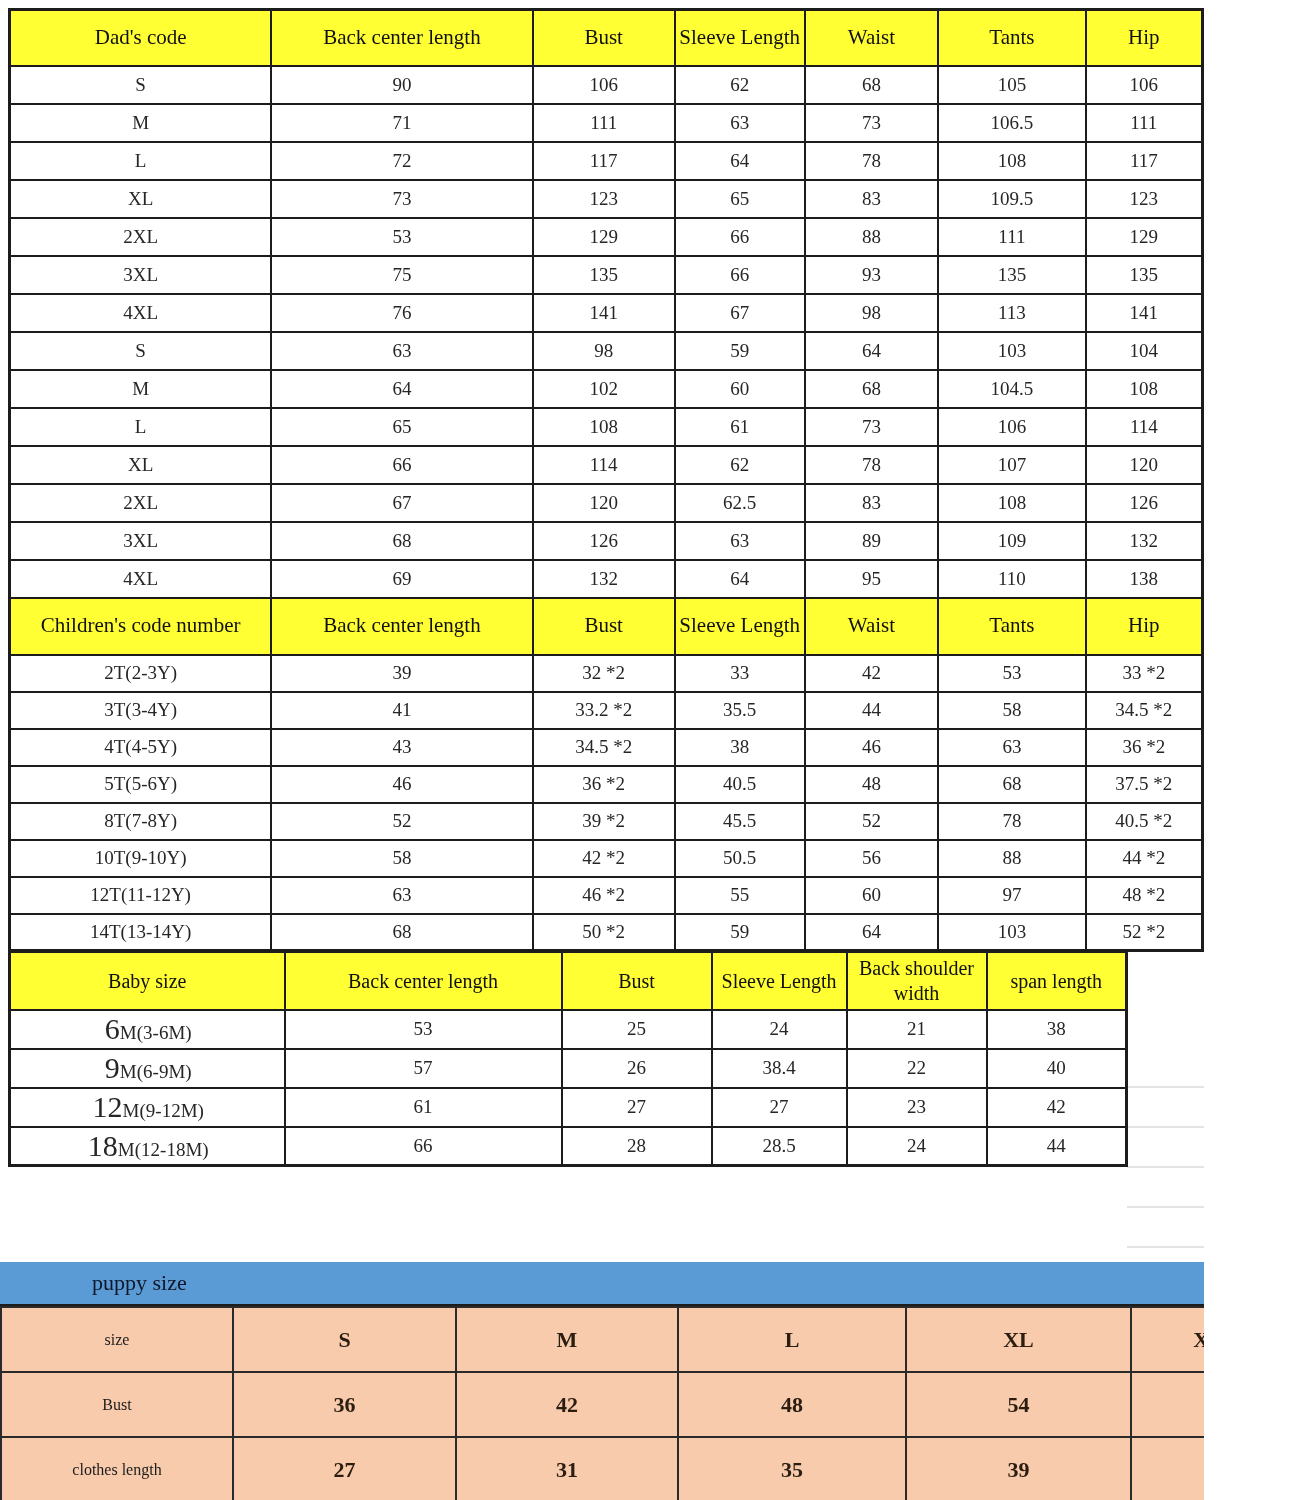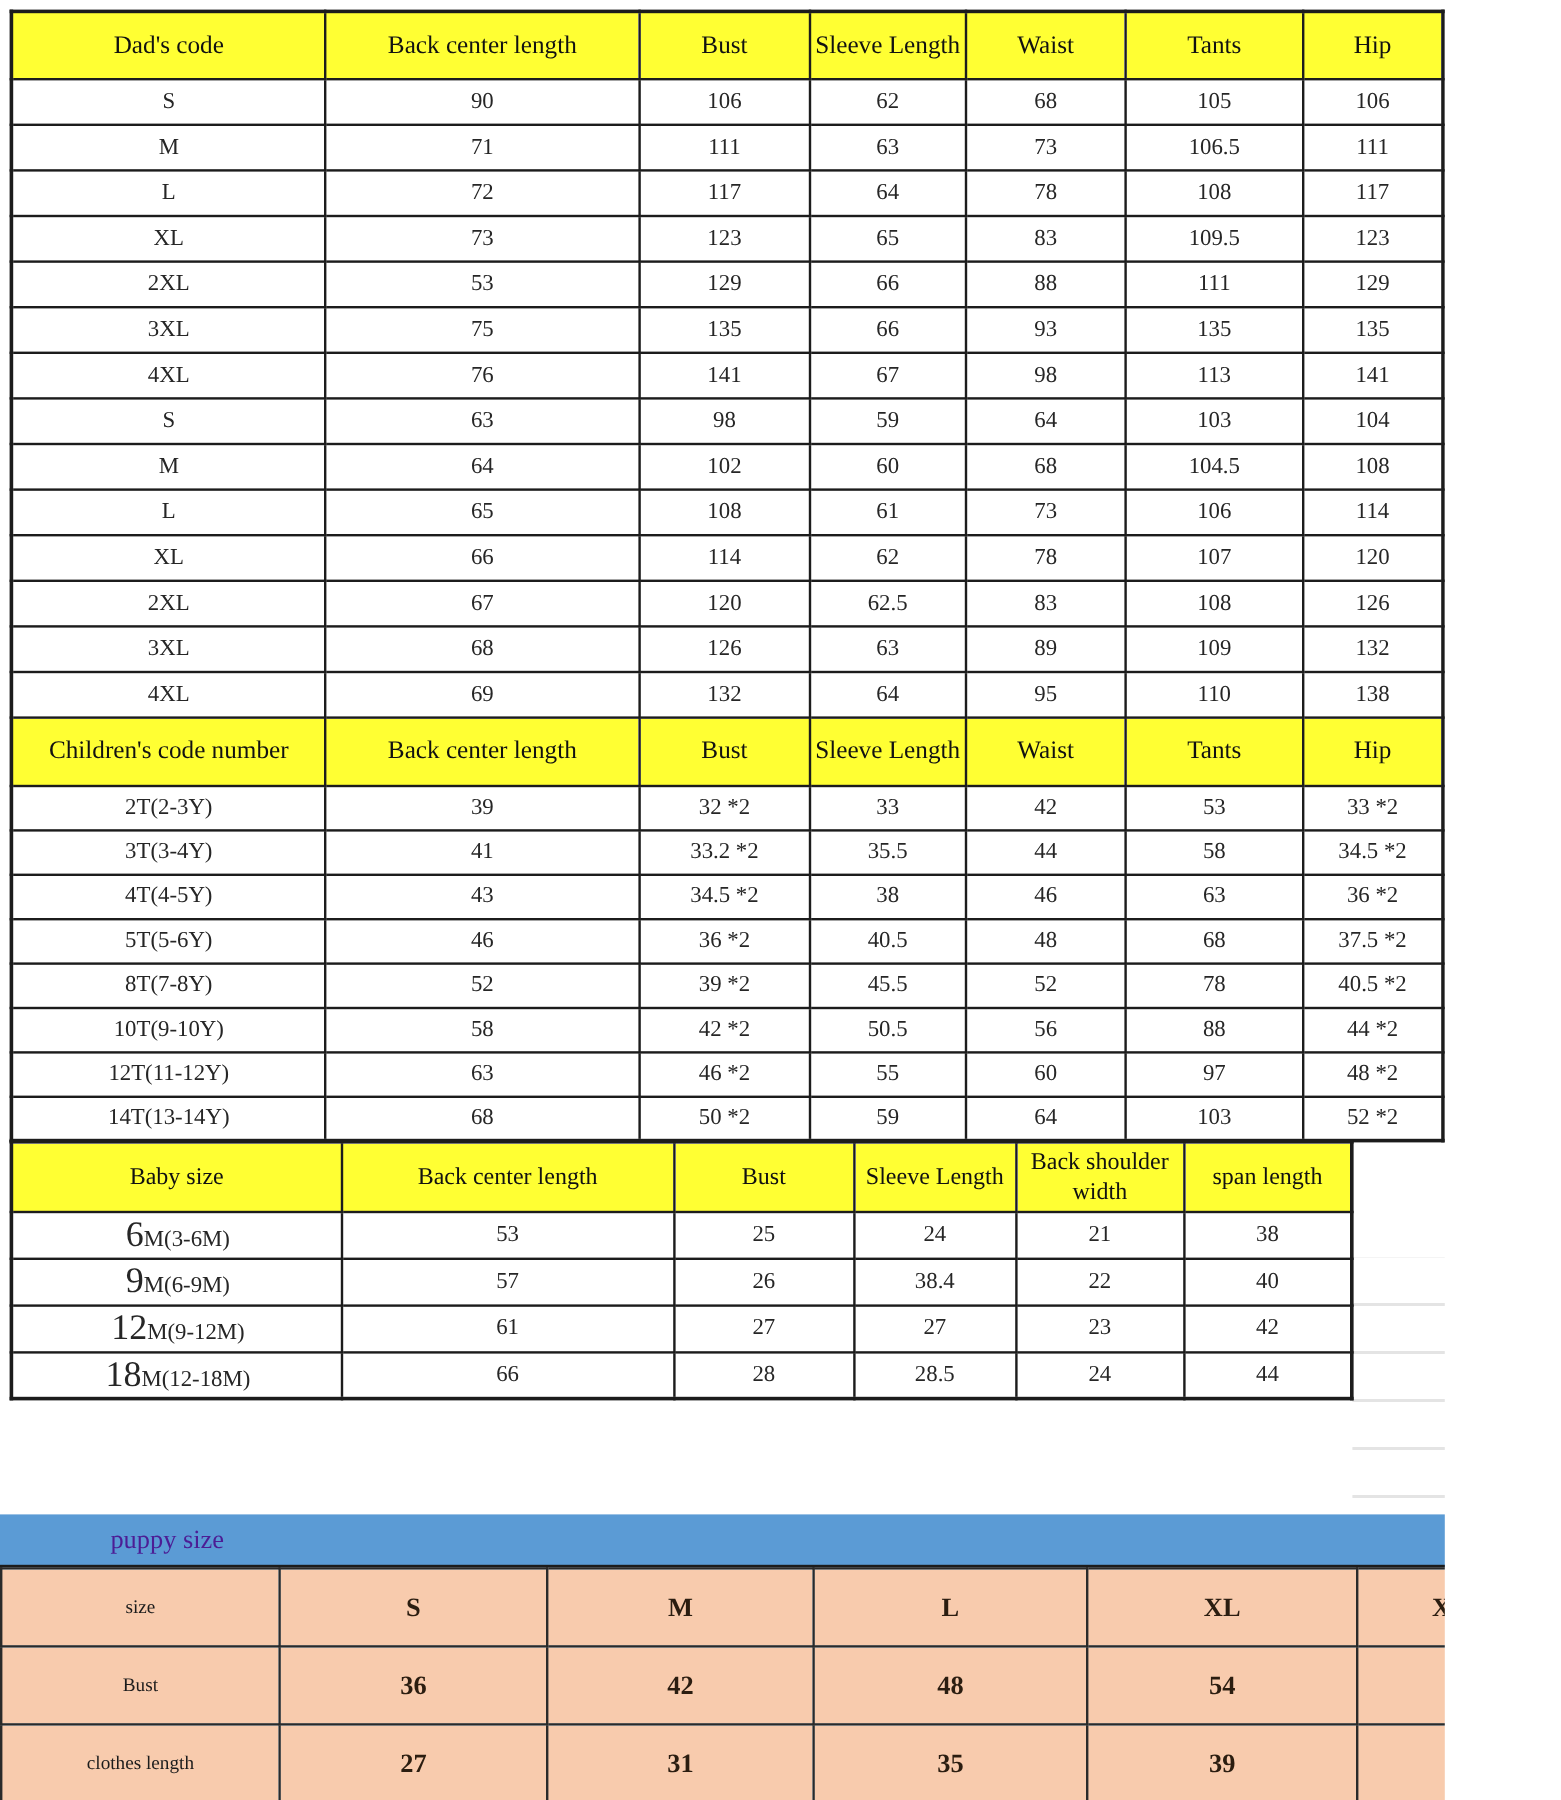--- a/index.html
+++ b/index.html
@@ -28,21 +28,21 @@
   tr.h56{height:56px} tr.h57{height:57px} tr.h58{height:58px}
   tr.r38{height:38px} tr.r37{height:37px} tr.r39{height:39px}
 
   .t-dark{color:#262626;}
   .t-blue{color:#4a9bd5;}
   .t-navy{color:#2b3f6b;}
   .t-red{color:#e8262a;}
 
   .puppy-bar{position:absolute;left:0;top:1262px;width:1301px;height:44px;background:#5b9bd5;
     border-bottom:2px solid #1c1c1c;box-sizing:border-box;display:flex;align-items:center;
-    padding-left:92px;font-size:22px;color:#4c1d95;}
+    padding-left:92px;font-size:22px;color:#0f172a;}
   table.puppy{position:absolute;left:0;top:1306px;width:1301px;}
   .puppy td{background:#f8cbad;border:2px solid #2a2a2a;height:63px;color:#33230f;}
   .puppy td.plabel{font-size:16px;font-weight:400;color:#1c1c1c;}
   .puppy td.pval{font-size:22px;font-weight:700;color:#2b1d10;}
 </style>
 </head>
 <body>
 
 <div class="canvas">
 

